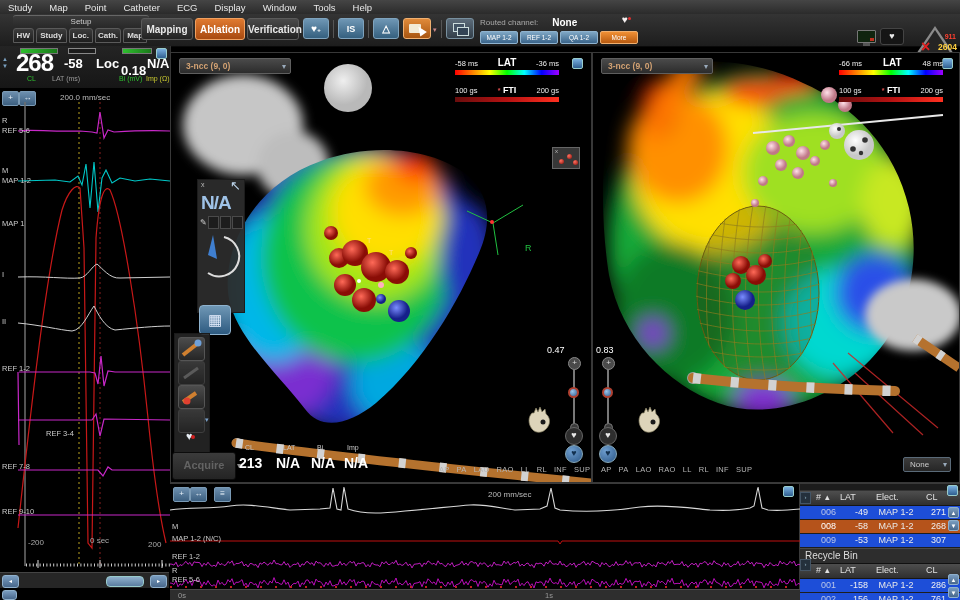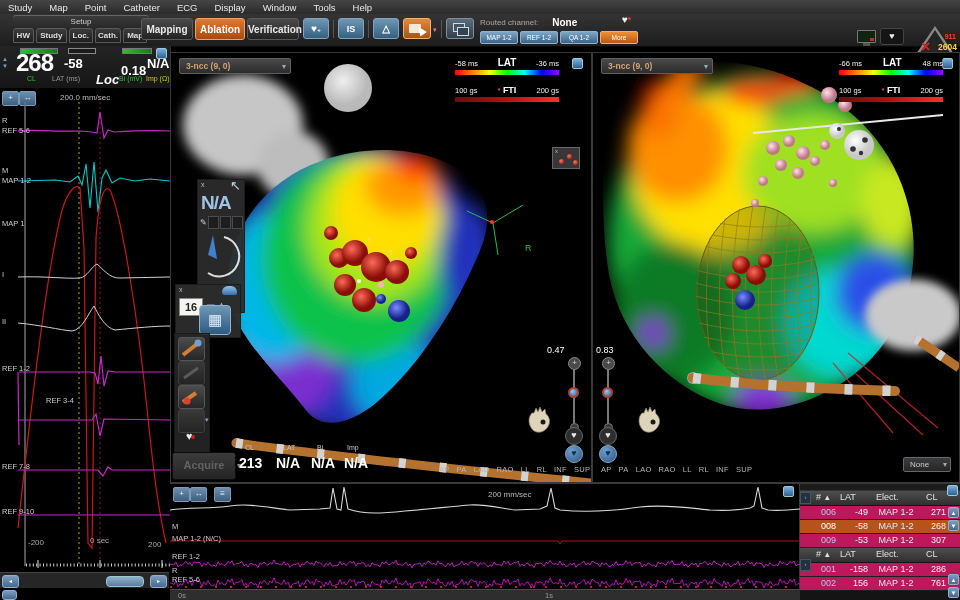--- a/index.html
+++ b/index.html
@@ -149,21 +149,21 @@
     border:1px solid #666;font-size:6px;color:#bbb;padding-left:2px;box-sizing:border-box;}
   .dot{position:absolute;border-radius:50%;background:radial-gradient(circle at 35% 35%,#ff7060,#8a0d06);}
   
   .tables{position:absolute;left:800px;top:483px;width:160px;height:117px;background:#141414;
     border-top:1px solid #3a3a3a;overflow:hidden;}
   .thead{position:relative;height:14px;background:linear-gradient(#4e4e4e,#2f2f2f);border-bottom:1px solid #161616;}
   .thead span{position:absolute;top:1px;font-size:9px;color:#e0e0e0;}
   .h0{left:16px}.h1{left:40px}.h2{left:76px}.h3{left:126px}
   .sortic{position:absolute;left:25px;top:2px;color:#d08030;font-size:7px;}
   .tbody{position:relative;}
-  .tr{display:flex;height:13px;line-height:13px;font-size:9px;border-bottom:1px solid #1e1e1e;background:#be185d;}
+  .tr{display:flex;height:13px;line-height:13px;font-size:9px;border-bottom:1px solid #1e1e1e;background:#1d4ed8;}
   .tr.sel{background:#b5531b;}
   .tr .c0{width:36px;text-align:right;color:#b9c6e8;}
   .tr.sel .c0{color:#fff;}
   .tr .c1{width:32px;text-align:right;color:#f0f0f0;}
   .tr .c2{width:56px;text-align:center;color:#e8e8e8;}
   .tr .c3{width:22px;text-align:right;color:#f0f0f0;}
   .rb-title{height:14px;background:#2d2d2d;border-top:1px solid #4a4a4a;border-bottom:1px solid #111;
     color:#ddd;font-size:10px;line-height:14px;padding-left:5px;}
   .tscroll{position:absolute;right:1px;width:11px;height:11px;border-radius:2px;
     background:linear-gradient(#7a9dc0,#48688c);border:1px solid #8fb0cc;color:#fff;
@@ -244,21 +244,21 @@
     </div>
   </div>
 
   <div class="readout">
     <div class="spin">▲<br>▼</div>
     <div class="gbar" style="left:20px;width:36px;"></div>
     <div class="wbar" style="left:68px;width:26px;"></div>
     <div class="gbar" style="left:122px;width:28px;"></div>
     <span class="big-cl">268</span>
     <span class="ro-val" style="left:64px;top:10px;">-58</span>
-    <span class="ro-val" style="left:96px;top:26px;font-style:italic;">Loc</span>
+    <span class="ro-val" style="left:96px;top:10px;">Loc</span>
     <span class="ro-val" style="left:121px;top:17px;">0.18</span>
     <span class="ro-val" style="left:147px;top:10px;">N/A</span>
     <span class="ro-lbl" style="left:27px;color:#2fbf2f;">CL</span>
     <span class="ro-lbl" style="left:52px;color:#999;">LAT (ms)</span>
     <span class="ro-lbl" style="left:119px;color:#2fbf2f;">Bi (mV)</span>
     <span class="ro-lbl" style="left:146px;color:#c8c830;">Imp (Ω)</span>
     <span class="mini-sq" style="position:absolute;right:3px;top:2px;"></span>
   </div>
 
   <div class="lecg">
@@ -284,21 +284,21 @@
       <line x1="162" y1="472" x2="162" y2="480" stroke="#ddd" stroke-width="1"></line>
     </svg>
     <span class="trlabel" style="top:28px;">R</span>
     <span class="trlabel" style="top:38px;">REF 5-6</span>
     <span class="trlabel" style="top:78px;">M</span>
     <span class="trlabel" style="top:88px;">MAP 1-2</span>
     <span class="trlabel" style="top:131px;">MAP 1</span>
     <span class="trlabel" style="top:182px;">I</span>
     <span class="trlabel" style="top:229px;">II</span>
     <span class="trlabel" style="top:276px;">REF 1-2</span>
-    <span class="trlabel" style="top:308px;padding-left:44px;">REF 3-4</span>
+    <span class="trlabel" style="top:341px;padding-left:44px;">REF 3-4</span>
     <span class="trlabel" style="top:374px;">REF 7-8</span>
     <span class="trlabel" style="top:419px;">REF 9-10</span>
     <span class="xtick" style="left:28px;top:450px;">-200</span>
     <span class="xtick" style="left:90px;top:448px;">0 sec</span>
     <span class="xtick" style="left:148px;top:452px;">200</span>
     <div class="hscroll">
       <span class="harrow" style="left:2px;">◂</span>
       <span class="harrow" style="right:2px;">▸</span>
       <span class="hthumb"></span>
     </div>
@@ -413,34 +413,20 @@
         <span class="sqbox"></span>
         <span class="sqbox"></span>
         <span class="sqbox"></span>
       </div>
       <svg width="44" height="62" style="margin-left:1px;">
         <path d="M25,8 A20,20 0 1 1 9,44" fill="none" stroke="#ddd" stroke-width="2"></path>
         <polygon points="14,6 18,30 9,26" fill="#3f7fd0"></polygon>
       </svg>
     </div>
 
-    <div class="palB">
-      <div class="hdr">
-          <span>x</span>
-          <span class="glove"></span>
-        </div>
-      <div class="spinrow">
-        <span class="spinval">16</span>
-        <span class="gridic">▦</span>
-        <span class="steppers">
-            <span>▲</span>
-            <span>▼</span>
-          </span>
-      </div>
-    </div>
     <div class="bigbtn">▦</div>
 
     <div class="palC">
       <div class="tool-btn" style="top:3px;">
         <svg width="25" height="22">
             <line x1="4" y1="17" x2="18" y2="6" stroke="#d08030" stroke-width="4"></line>
             <circle cx="19" cy="5" r="3.5" fill="#6fa0d8"></circle>
           </svg>
       </div>
       <div class="tool-btn dim" style="top:27px;">
@@ -670,20 +656,21 @@
           <span class="c3">268</span>
         </div>
 
         <div class="tr">
           <span class="c0">009</span>
           <span class="c1">-53</span>
           <span class="c2">MAP 1-2</span>
           <span class="c3">307</span>
         </div>
       </div>
+    <div class="rb-title">Recycle Bin</div>
     <div class="thead">
       <span class="h0">#</span>
       <span class="sortic">▴</span>
       <span class="h1">LAT</span>
       <span class="h2">Elect.</span>
       <span class="h3">CL</span>
     </div>
     <div class="tbody">
 
         <div class="tr">

